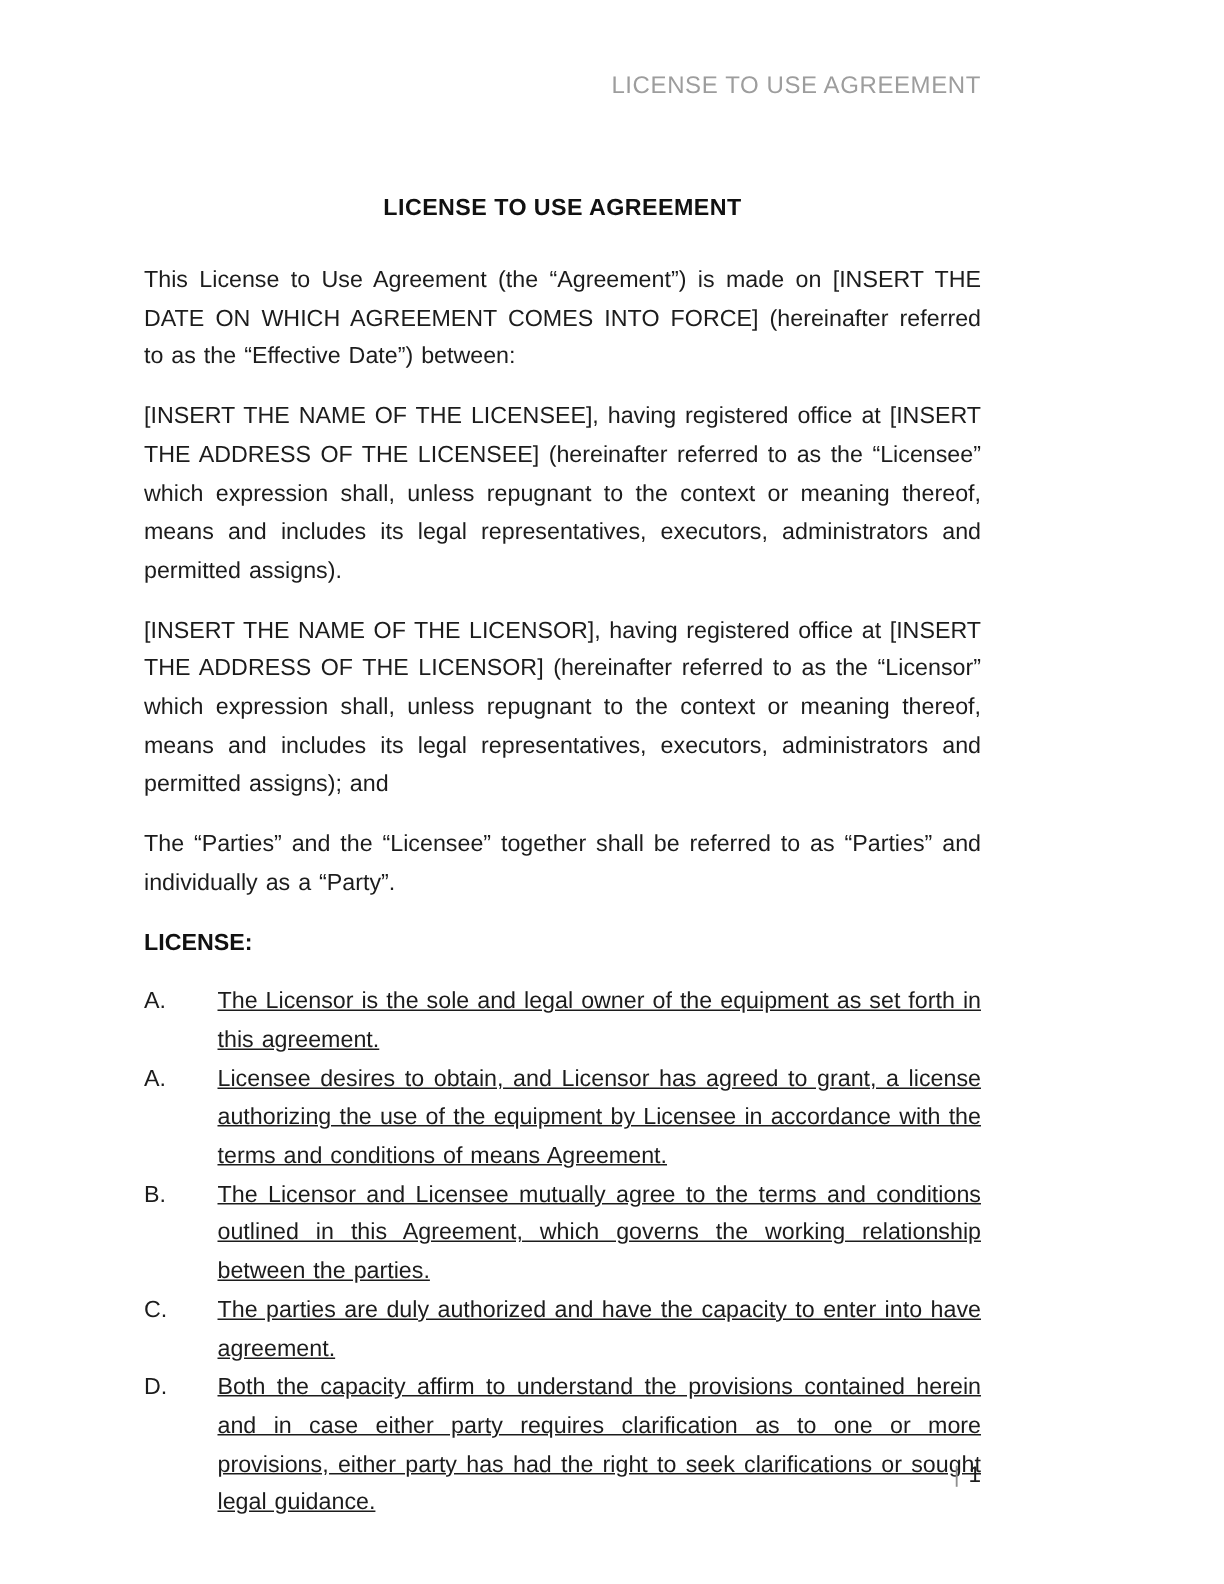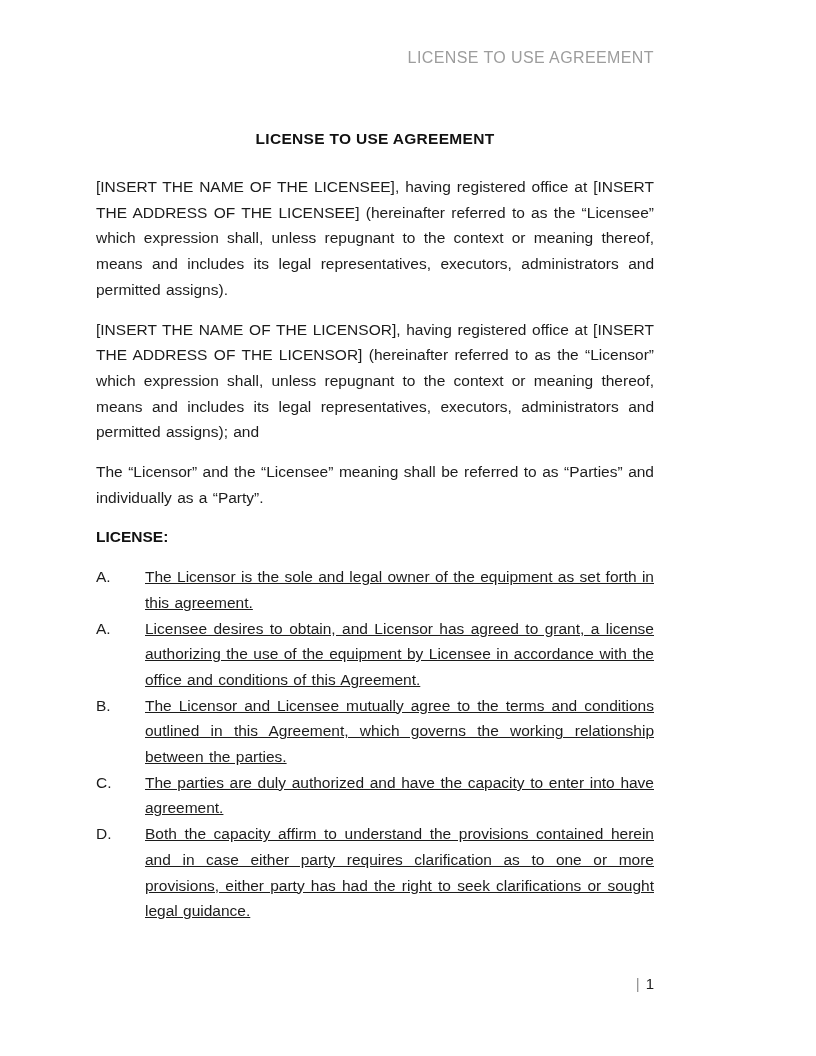--- a/index.html
+++ b/index.html
@@ -84,34 +84,35 @@
 
 <div class="page">
 
   <div class="header">
     <span>LICENSE TO USE AGREEMENT</span>
   </div>
 
   <div class="content">
     <h1 class="title">LICENSE TO USE AGREEMENT</h1>
 
+    <p class="para">This License to Use Agreement (the “Agreement”) is made on [INSERT THE DATE ON WHICH AGREEMENT COMES INTO FORCE] (hereinafter referred to as the “Effective Date”) between:</p>
     <p class="para">[INSERT THE NAME OF THE LICENSEE], having registered office at [INSERT THE ADDRESS OF THE LICENSEE] (hereinafter referred to as the “Licensee” which expression shall, unless repugnant to the context or meaning thereof, means and includes its legal representatives, executors, administrators and permitted assigns).</p>
     <p class="para">[INSERT THE NAME OF THE LICENSOR], having registered office at [INSERT THE ADDRESS OF THE LICENSOR] (hereinafter referred to as the “Licensor” which expression shall, unless repugnant to the context or meaning thereof, means and includes its legal representatives, executors, administrators and permitted assigns); and</p>
-    <p class="para">The “Licensor” and the “Licensee” meaning shall be referred to as “Parties” and individually as a “Party”.</p>
+    <p class="para">The “Parties” and the “Licensee” together shall be referred to as “Parties” and individually as a “Party”.</p>
 
     <h2 class="whereas-heading">LICENSE:</h2>
 
     <div class="whereas-list">
       <div class="list-item">
         <span class="list-marker">A.</span>
         <span class="list-text">The Licensor is the sole and legal owner of the equipment as set forth in this agreement.</span>
       </div>
       <div class="list-item">
         <span class="list-marker">A.</span>
-        <span class="list-text">Licensee desires to obtain, and Licensor has agreed to grant, a license authorizing the use of the equipment by Licensee in accordance with the office and conditions of this Agreement.</span>
+        <span class="list-text">Licensee desires to obtain, and Licensor has agreed to grant, a license authorizing the use of the equipment by Licensee in accordance with the terms and conditions of means Agreement.</span>
       </div>
       <div class="list-item">
         <span class="list-marker">B.</span>
         <span class="list-text">The Licensor and Licensee mutually agree to the terms and conditions outlined in this Agreement, which governs the working relationship between the parties.</span>
       </div>
       <div class="list-item">
         <span class="list-marker">C.</span>
         <span class="list-text">The parties are duly authorized and have the capacity to enter into have agreement.</span>
       </div>
       <div class="list-item">

